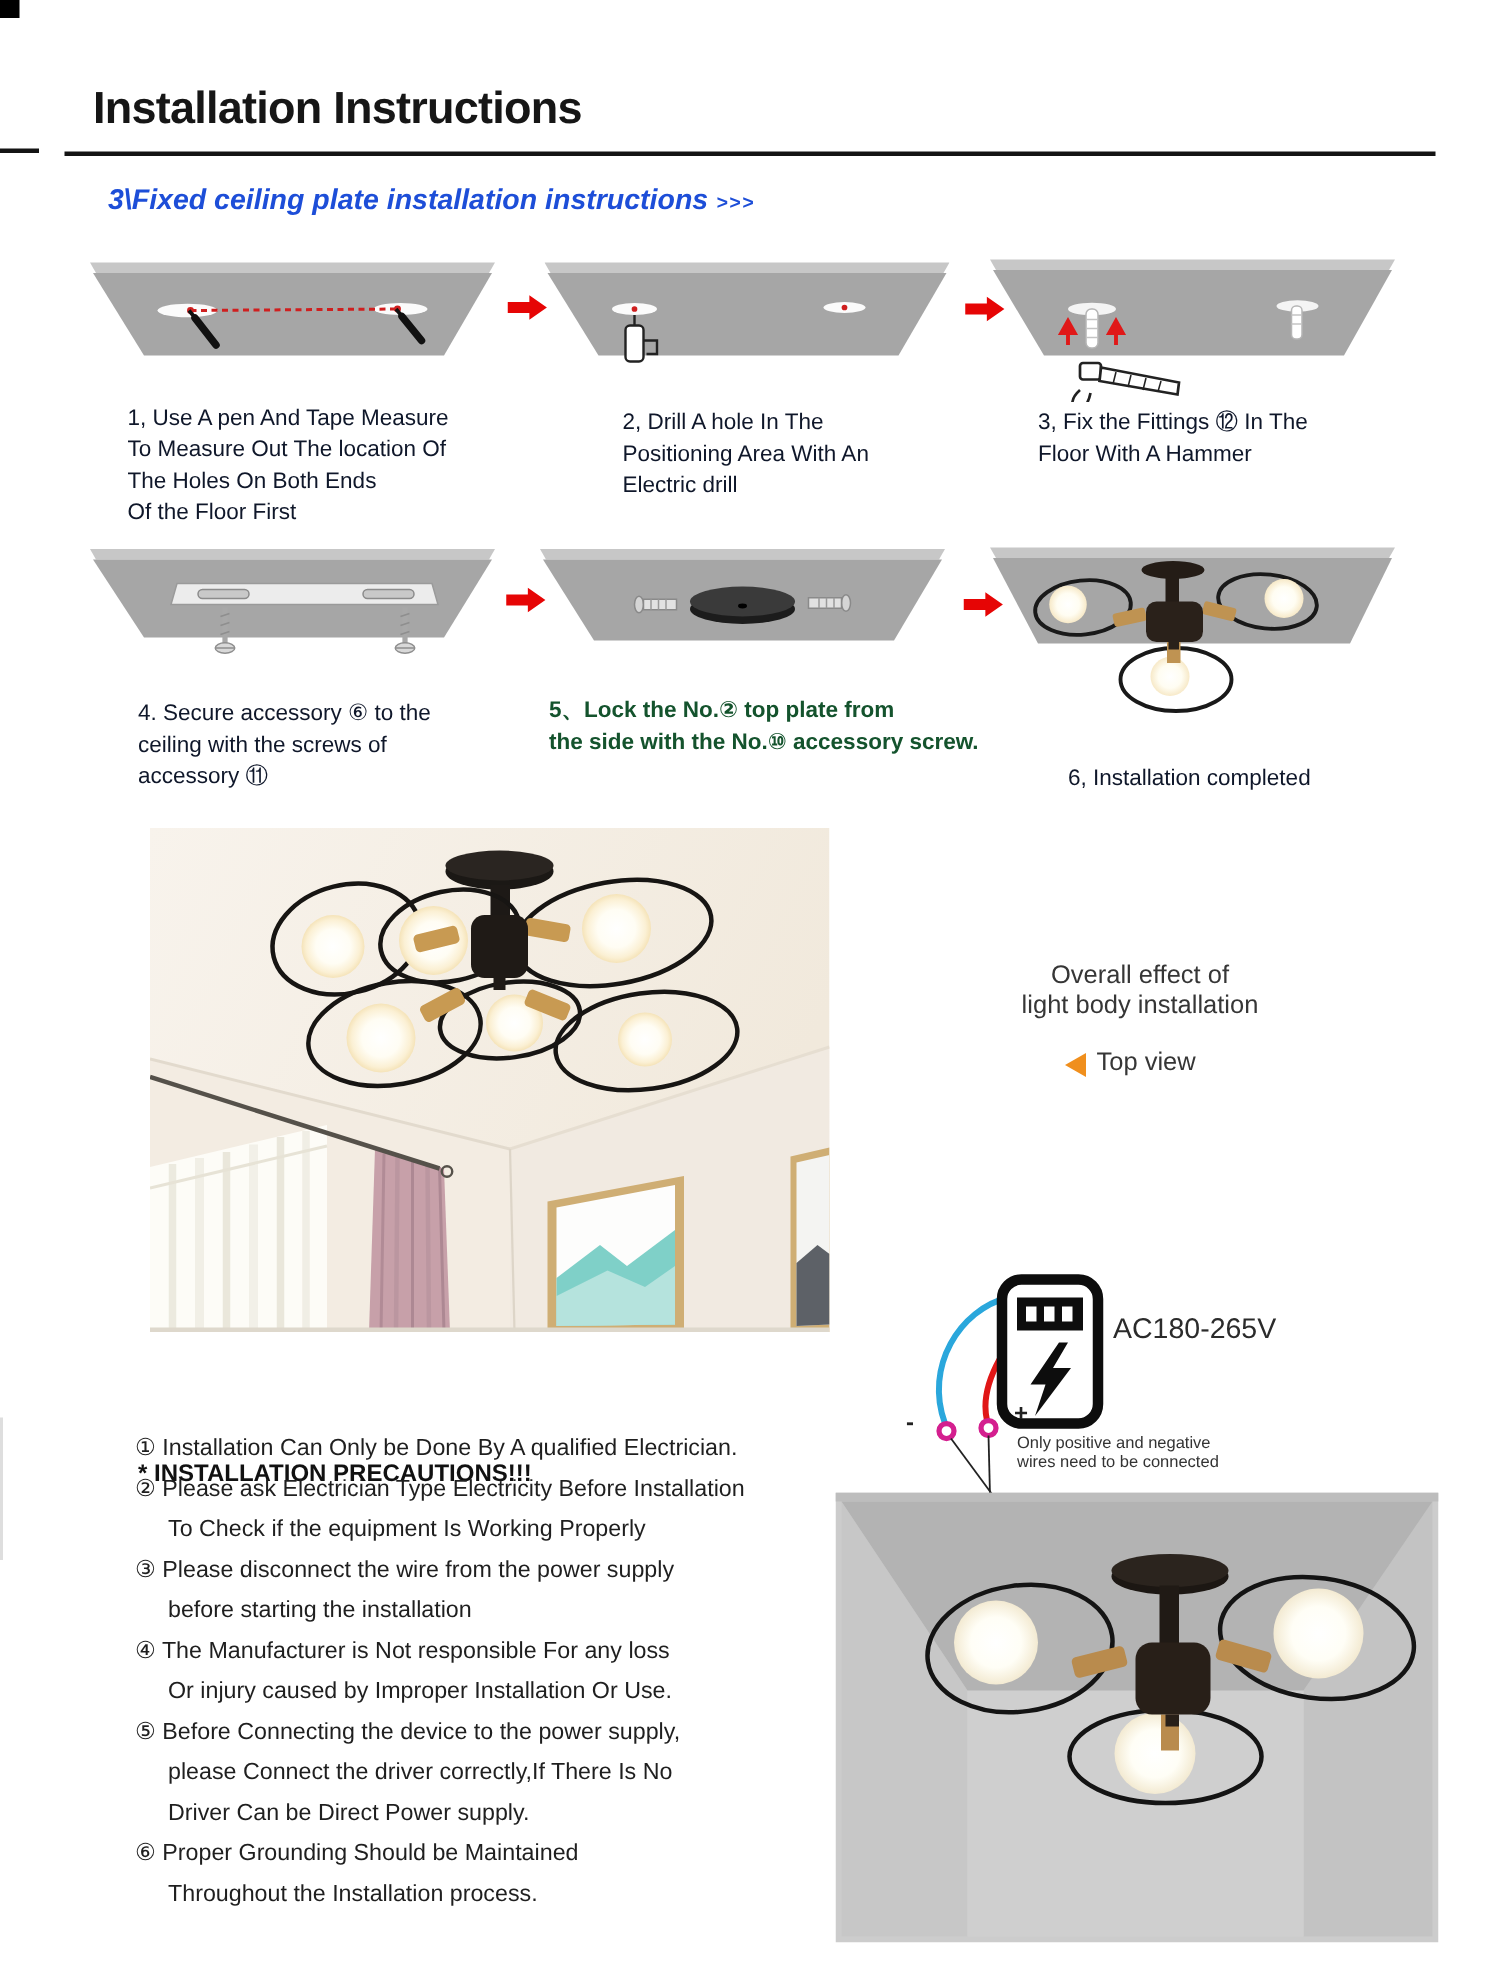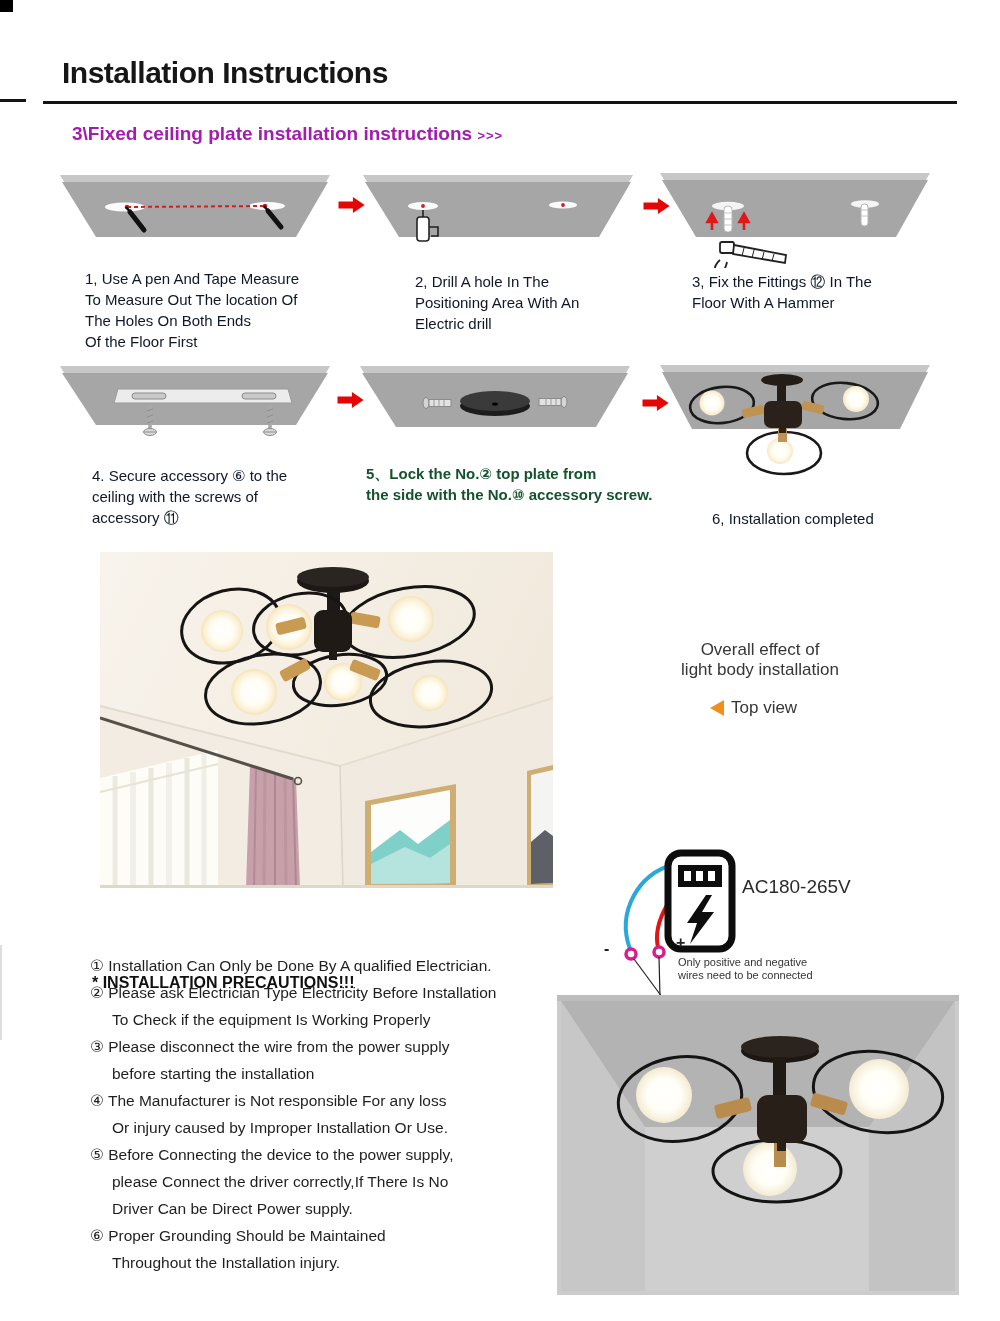--- a/index.html
+++ b/index.html
@@ -5,29 +5,29 @@
   html,body{margin:0;padding:0;background:#fff;}
   #page{position:relative;width:1000px;height:1321px;background:#ffffff;overflow:hidden;
         font-family:"Liberation Sans","DejaVu Sans",sans-serif;color:#222;}
   .abs{position:absolute;}
   .pre{white-space:pre-line;}
   
   .corner{left:0;top:0;width:13px;height:12px;background:#000;}
   .title{left:62px;top:56px;font-size:30px;font-weight:bold;color:#161616;letter-spacing:-0.5px;text-align:center;}
   .rule{left:43px;top:101px;width:914px;height:3px;background:#141414;}
   .rule-dash{left:0;top:99px;width:26px;height:3px;background:#141414;}
-  .subtitle{left:72px;top:123px;font-size:19px;font-weight:bold;color:#a21caf;}
+  .subtitle{left:72px;top:123px;font-size:19px;font-weight:bold;color:#1d4ed8;font-style:italic;}
   .subtitle .arrows{font-size:13px;font-weight:bold;letter-spacing:1px;}
   
   .cap{font-size:15px;line-height:21px;color:#0f172a;}
   .cap.bold{font-weight:600;color:#14532d;}
   .red-arrow{width:28px;height:18px;}
   
   .overall{left:670px;top:640px;width:180px;text-align:center;font-size:17px;line-height:20px;color:#363636;}
-  .topview{left:710px;top:698px;display:flex;align-items:center;gap:7px;font-size:17px;color:#363636;}
+  .topview{left:710px;top:698px;display:flex;align-items:flex-end;gap:7px;font-size:17px;color:#363636;}
   .tri-left{width:0;height:0;border-top:8px solid transparent;border-bottom:8px solid transparent;border-right:14px solid #f08f1d;}
   
   .volt{left:742px;top:876px;font-size:19px;color:#2b2b2b;text-align:right;}
   .sign{font-size:16px;color:#222;font-weight:bold;}
   .wnote{left:678px;top:956px;font-size:11px;line-height:13px;color:#333;}
   
   .prec-head{left:92px;top:974px;font-size:16px;font-weight:bold;color:#111;}
   .prec-list{left:90px;top:952px;width:475px;}
   .prec-item{font-size:15.5px;line-height:27px;color:#1f1f1f;padding-left:22px;text-indent:-22px;}
   .faint-strip{left:0;top:945px;width:2px;height:95px;background:#dedede;}
@@ -313,21 +313,21 @@
     <div class="prec-item pre">② Please ask Electrician Type Electricity Before Installation
 To Check if the equipment Is Working Properly</div>
     <div class="prec-item pre">③ Please disconnect the wire from the power supply
 before starting the installation</div>
     <div class="prec-item pre">④ The Manufacturer is Not responsible For any loss
 Or injury caused by Improper Installation Or Use.</div>
     <div class="prec-item pre">⑤ Before Connecting the device to the power supply,
 please Connect the driver correctly,If There Is No
 Driver Can be Direct Power supply.</div>
     <div class="prec-item pre">⑥ Proper Grounding Should be Maintained
-Throughout the Installation injury.</div>
+Throughout the Installation process.</div>
   </div>
 
   <svg class="abs" style="left:557px;top:995px" width="402" height="300" viewBox="0 0 402 300">
     <defs>
       <radialGradient id="bulbC">
           <stop offset="0%" stop-color="#ffffff"></stop>
           <stop offset="60%" stop-color="#fffef6"></stop>
           <stop offset="100%" stop-color="#f3ead2"></stop>
         </radialGradient>
     </defs>

